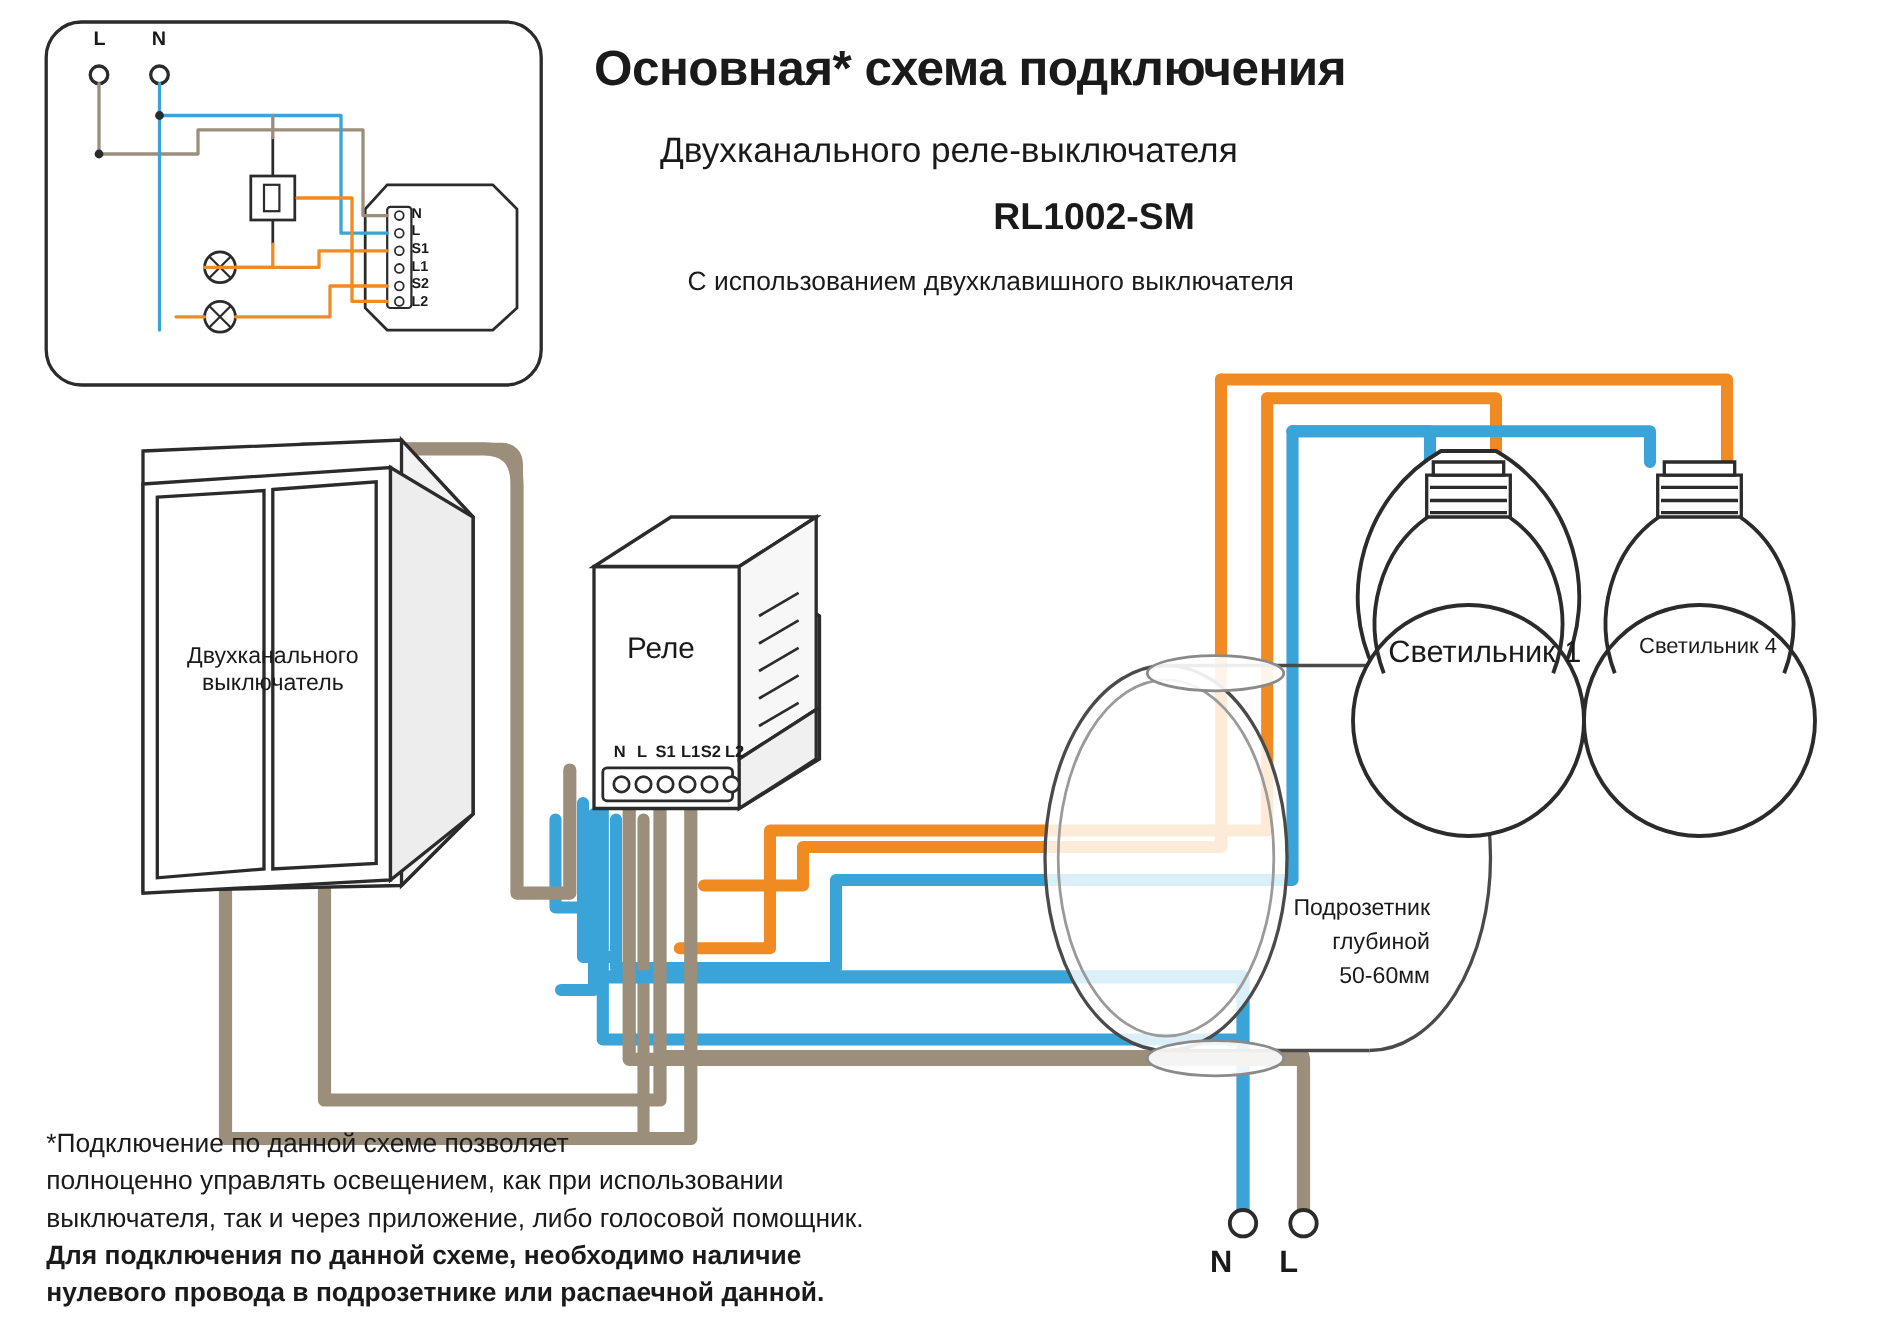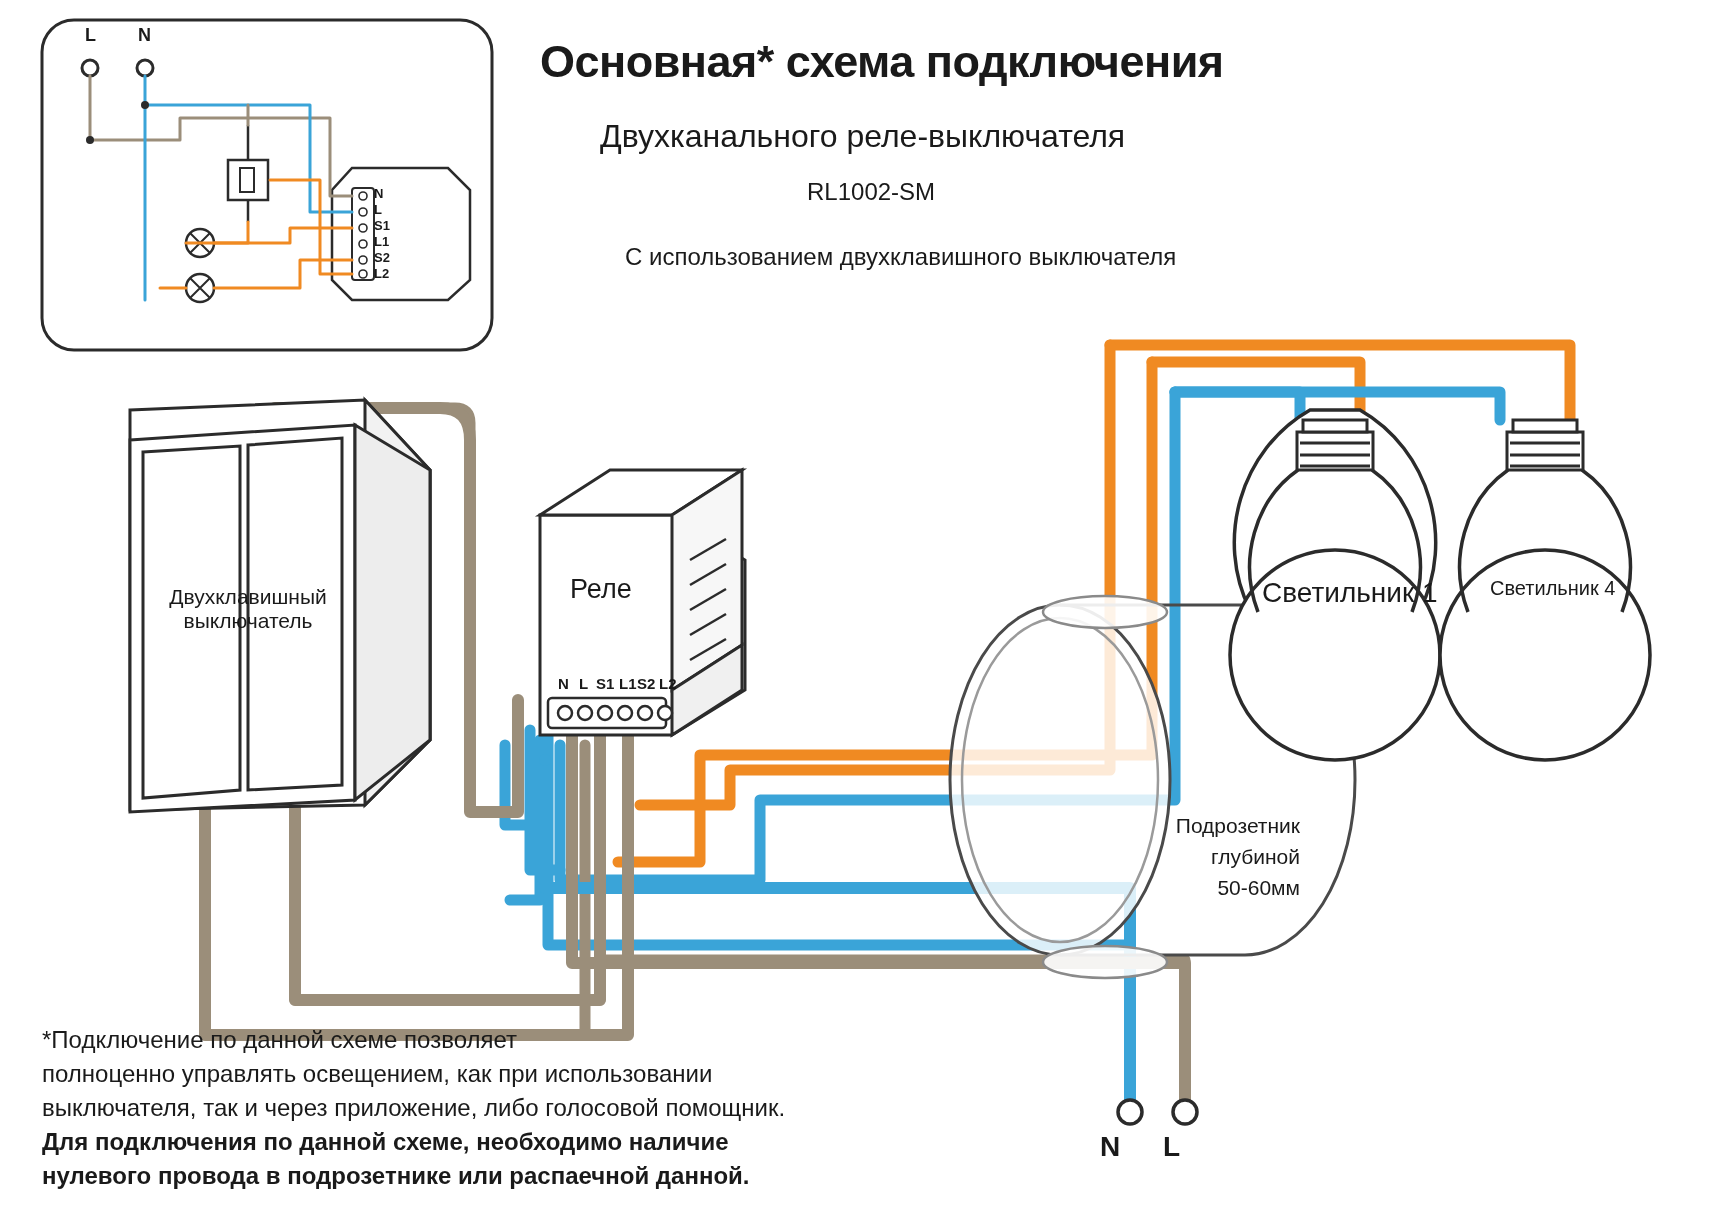--- a/index.html
+++ b/index.html
@@ -37,24 +37,24 @@
     font-size: 45px;
     font-weight: bold;
     letter-spacing: -0.5px;
   }
   .title-sub1 {
     left: 600px;
     top: 118px;
     font-size: 32px;
   }
   .title-model {
-    left: 807px;
+    left: 903px;
     top: 178px;
-    font-size: 24px;
-    font-weight: normal;
+    font-size: 34px;
+    font-weight: bold;
   }
   .title-sub2 {
     left: 625px;
     top: 243px;
     font-size: 24px;
   }
   .lbl-relay {
     left: 570px;
     top: 574px;
     font-size: 27px;
@@ -293,21 +293,21 @@
     <circle cx="145" cy="105" r="4" fill="#2b2b2b"></circle>
     <circle cx="90" cy="140" r="4" fill="#2b2b2b"></circle>
   </svg>
 
   <div class="txt title-main">Основная* схема подключения</div>
   <div class="txt title-sub1">Двухканального реле-выключателя</div>
   <div class="txt title-model">RL1002-SM</div>
   <div class="txt title-sub2">С использованием двухклавишного выключателя</div>
 
   <div class="txt lbl-relay">Реле</div>
-  <div class="txt lbl-switch" style="white-space:pre-line;">Двухклавишный
+  <div class="txt lbl-switch" style="white-space:pre-line;">Двухканального
 выключатель</div>
   <div class="txt lbl-lamp1">Светильник 1</div>
   <div class="txt lbl-lamp2">Светильник 4</div>
   <div class="txt lbl-box" style="white-space:pre-line;">Подрозетник
 глубиной
 50-60мм</div>
   <div class="txt lbl-N-bottom">N</div>
   <div class="txt lbl-L-bottom">L</div>
 
   <div class="txt term-lbl" style="left:558px; top:675px;">N</div>

